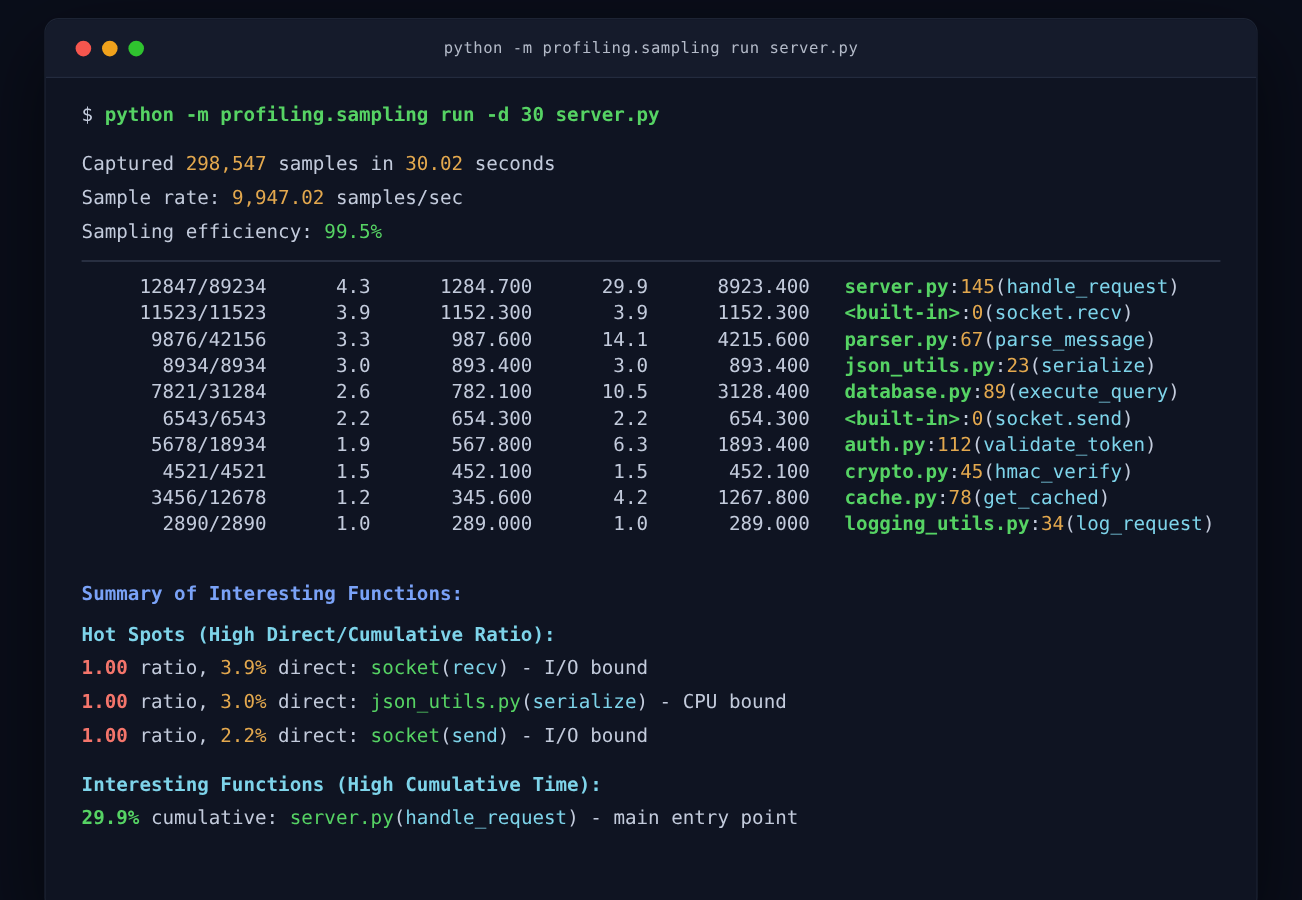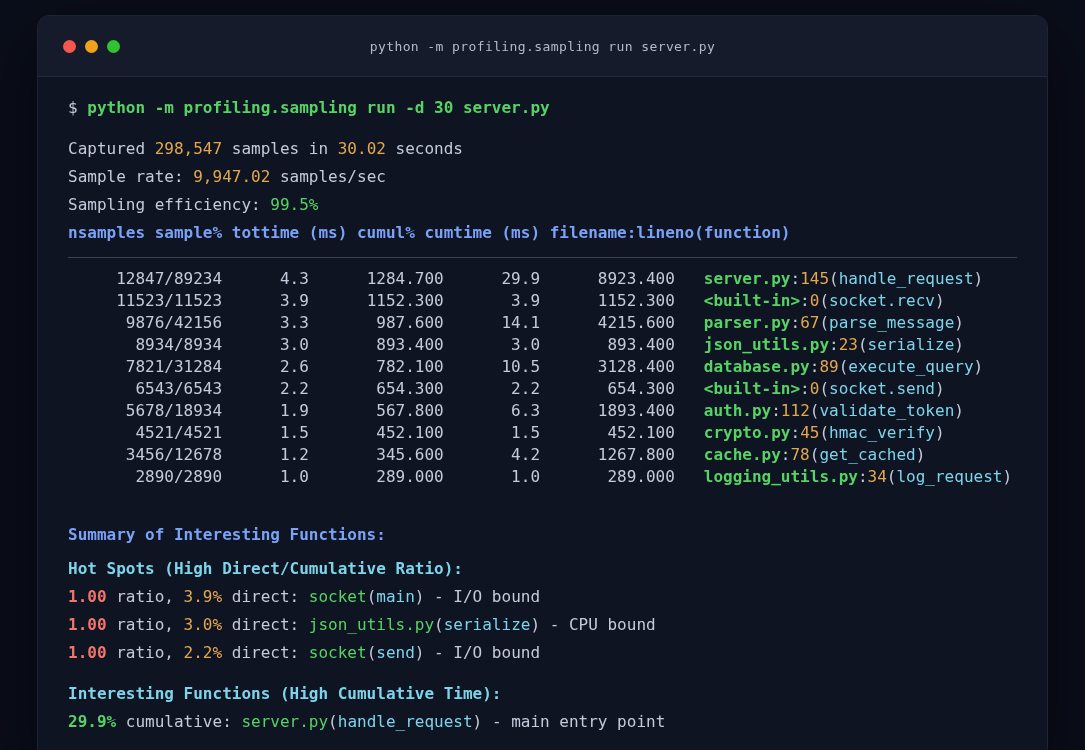--- a/index.html
+++ b/index.html
@@ -13,21 +13,21 @@
   .terminal-window {
     position: absolute; left: 37px; top: 15px;
     width: 1011px; height: 745px;
     background: var(--window, #0f1422);
     border: 1px solid #1d2434;
     border-radius: 12px;
     box-shadow: 0 24px 70px rgba(0,0,0,.55);
     overflow: hidden;
   }
   .titlebar {
-    height: 61px;
+    height: 49px;
     background: var(--titlebar, #151b2b);
     border-bottom: 1px solid #232b3e;
     display: flex; align-items: center;
     position: relative;
   }
   .traffic-lights { display: flex; gap: 9px; padding-left: 25px; position: relative; z-index: 2; }
   .dot { width: 13px; height: 13px; border-radius: 50%; display: inline-block; cursor: pointer; }
   .dot.red    { background: var(--close_red, #f5564e); }
   .dot.yellow { background: var(--minimize_yellow, #f0a21c); }
   .dot.green  { background: var(--maximize_green, #2fc32f); }
@@ -66,33 +66,32 @@
       <span class="dot yellow"></span>
       <span class="dot green"></span>
     </div>
     <div class="title">python -m profiling.sampling run server.py</div>
   </div>
   <div class="terminal-body" id="term-body">
       <div class="line"><span class="seg c-d">$ </span><span class="seg c-g b">python -m profiling.sampling run -d 30 server.py</span></div>
       <div class="line gap-md"><span class="seg c-d">Captured </span><span class="seg c-y">298,547</span><span class="seg c-d"> samples in </span><span class="seg c-y">30.02</span><span class="seg c-d"> seconds</span></div>
       <div class="line"><span class="seg c-d">Sample rate: </span><span class="seg c-y">9,947.02</span><span class="seg c-d"> samples/sec</span></div>
       <div class="line"><span class="seg c-d">Sampling efficiency: </span><span class="seg c-g">99.5%</span></div>
-      <div class="line bold"><span class="seg c-b">nsamples sample% tottime (ms) cumul% cumtime (ms) filename:lineno(function)</span></div>
       <div class="divider"></div>
       <div class="line row"><span class="seg c-d">     12847/89234</span><span class="seg c-d">      4.3</span><span class="seg c-d">      1284.700</span><span class="seg c-d">      29.9</span><span class="seg c-d">      8923.400</span><span class="seg c-d">   </span><span class="seg c-g b">server.py</span><span class="seg c-d">:</span><span class="seg c-y">145</span><span class="seg c-d">(</span><span class="seg c-c">handle_request</span><span class="seg c-d">)</span></div>
       <div class="line row"><span class="seg c-d">     11523/11523</span><span class="seg c-d">      3.9</span><span class="seg c-d">      1152.300</span><span class="seg c-d">       3.9</span><span class="seg c-d">      1152.300</span><span class="seg c-d">   </span><span class="seg c-g b">&lt;built-in&gt;</span><span class="seg c-d">:</span><span class="seg c-y">0</span><span class="seg c-d">(</span><span class="seg c-c">socket.recv</span><span class="seg c-d">)</span></div>
       <div class="line row"><span class="seg c-d">      9876/42156</span><span class="seg c-d">      3.3</span><span class="seg c-d">       987.600</span><span class="seg c-d">      14.1</span><span class="seg c-d">      4215.600</span><span class="seg c-d">   </span><span class="seg c-g b">parser.py</span><span class="seg c-d">:</span><span class="seg c-y">67</span><span class="seg c-d">(</span><span class="seg c-c">parse_message</span><span class="seg c-d">)</span></div>
       <div class="line row"><span class="seg c-d">       8934/8934</span><span class="seg c-d">      3.0</span><span class="seg c-d">       893.400</span><span class="seg c-d">       3.0</span><span class="seg c-d">       893.400</span><span class="seg c-d">   </span><span class="seg c-g b">json_utils.py</span><span class="seg c-d">:</span><span class="seg c-y">23</span><span class="seg c-d">(</span><span class="seg c-c">serialize</span><span class="seg c-d">)</span></div>
       <div class="line row"><span class="seg c-d">      7821/31284</span><span class="seg c-d">      2.6</span><span class="seg c-d">       782.100</span><span class="seg c-d">      10.5</span><span class="seg c-d">      3128.400</span><span class="seg c-d">   </span><span class="seg c-g b">database.py</span><span class="seg c-d">:</span><span class="seg c-y">89</span><span class="seg c-d">(</span><span class="seg c-c">execute_query</span><span class="seg c-d">)</span></div>
       <div class="line row"><span class="seg c-d">       6543/6543</span><span class="seg c-d">      2.2</span><span class="seg c-d">       654.300</span><span class="seg c-d">       2.2</span><span class="seg c-d">       654.300</span><span class="seg c-d">   </span><span class="seg c-g b">&lt;built-in&gt;</span><span class="seg c-d">:</span><span class="seg c-y">0</span><span class="seg c-d">(</span><span class="seg c-c">socket.send</span><span class="seg c-d">)</span></div>
       <div class="line row"><span class="seg c-d">      5678/18934</span><span class="seg c-d">      1.9</span><span class="seg c-d">       567.800</span><span class="seg c-d">       6.3</span><span class="seg c-d">      1893.400</span><span class="seg c-d">   </span><span class="seg c-g b">auth.py</span><span class="seg c-d">:</span><span class="seg c-y">112</span><span class="seg c-d">(</span><span class="seg c-c">validate_token</span><span class="seg c-d">)</span></div>
       <div class="line row"><span class="seg c-d">       4521/4521</span><span class="seg c-d">      1.5</span><span class="seg c-d">       452.100</span><span class="seg c-d">       1.5</span><span class="seg c-d">       452.100</span><span class="seg c-d">   </span><span class="seg c-g b">crypto.py</span><span class="seg c-d">:</span><span class="seg c-y">45</span><span class="seg c-d">(</span><span class="seg c-c">hmac_verify</span><span class="seg c-d">)</span></div>
       <div class="line row"><span class="seg c-d">      3456/12678</span><span class="seg c-d">      1.2</span><span class="seg c-d">       345.600</span><span class="seg c-d">       4.2</span><span class="seg c-d">      1267.800</span><span class="seg c-d">   </span><span class="seg c-g b">cache.py</span><span class="seg c-d">:</span><span class="seg c-y">78</span><span class="seg c-d">(</span><span class="seg c-c">get_cached</span><span class="seg c-d">)</span></div>
       <div class="line row"><span class="seg c-d">       2890/2890</span><span class="seg c-d">      1.0</span><span class="seg c-d">       289.000</span><span class="seg c-d">       1.0</span><span class="seg c-d">       289.000</span><span class="seg c-d">   </span><span class="seg c-g b">logging_utils.py</span><span class="seg c-d">:</span><span class="seg c-y">34</span><span class="seg c-d">(</span><span class="seg c-c">log_request</span><span class="seg c-d">)</span></div>
       <div class="line gap-lg bold"><span class="seg c-b">Summary of Interesting Functions:</span></div>
       <div class="line gap-sm bold"><span class="seg c-c">Hot Spots (High Direct/Cumulative Ratio):</span></div>
-      <div class="line"><span class="seg c-r b">1.00</span><span class="seg c-d"> ratio, </span><span class="seg c-y">3.9%</span><span class="seg c-d"> direct: </span><span class="seg c-g">socket</span><span class="seg c-d">(</span><span class="seg c-c">main</span><span class="seg c-d">)</span><span class="seg c-d"> - I/O bound</span></div>
+      <div class="line"><span class="seg c-r b">1.00</span><span class="seg c-d"> ratio, </span><span class="seg c-y">3.9%</span><span class="seg c-d"> direct: </span><span class="seg c-g">socket</span><span class="seg c-d">(</span><span class="seg c-c">recv</span><span class="seg c-d">)</span><span class="seg c-d"> - I/O bound</span></div>
       <div class="line"><span class="seg c-r b">1.00</span><span class="seg c-d"> ratio, </span><span class="seg c-y">3.0%</span><span class="seg c-d"> direct: </span><span class="seg c-g">json_utils.py</span><span class="seg c-d">(</span><span class="seg c-c">serialize</span><span class="seg c-d">)</span><span class="seg c-d"> - CPU bound</span></div>
       <div class="line"><span class="seg c-r b">1.00</span><span class="seg c-d"> ratio, </span><span class="seg c-y">2.2%</span><span class="seg c-d"> direct: </span><span class="seg c-g">socket</span><span class="seg c-d">(</span><span class="seg c-c">send</span><span class="seg c-d">)</span><span class="seg c-d"> - I/O bound</span></div>
       <div class="line gap-md bold"><span class="seg c-c">Interesting Functions (High Cumulative Time):</span></div>
       <div class="line"><span class="seg c-g b">29.9%</span><span class="seg c-d"> cumulative: </span><span class="seg c-g">server.py</span><span class="seg c-d">(</span><span class="seg c-c">handle_request</span><span class="seg c-d">)</span><span class="seg c-d"> - main entry point</span></div>
     </div>
 </div>
 
 </body></html>

